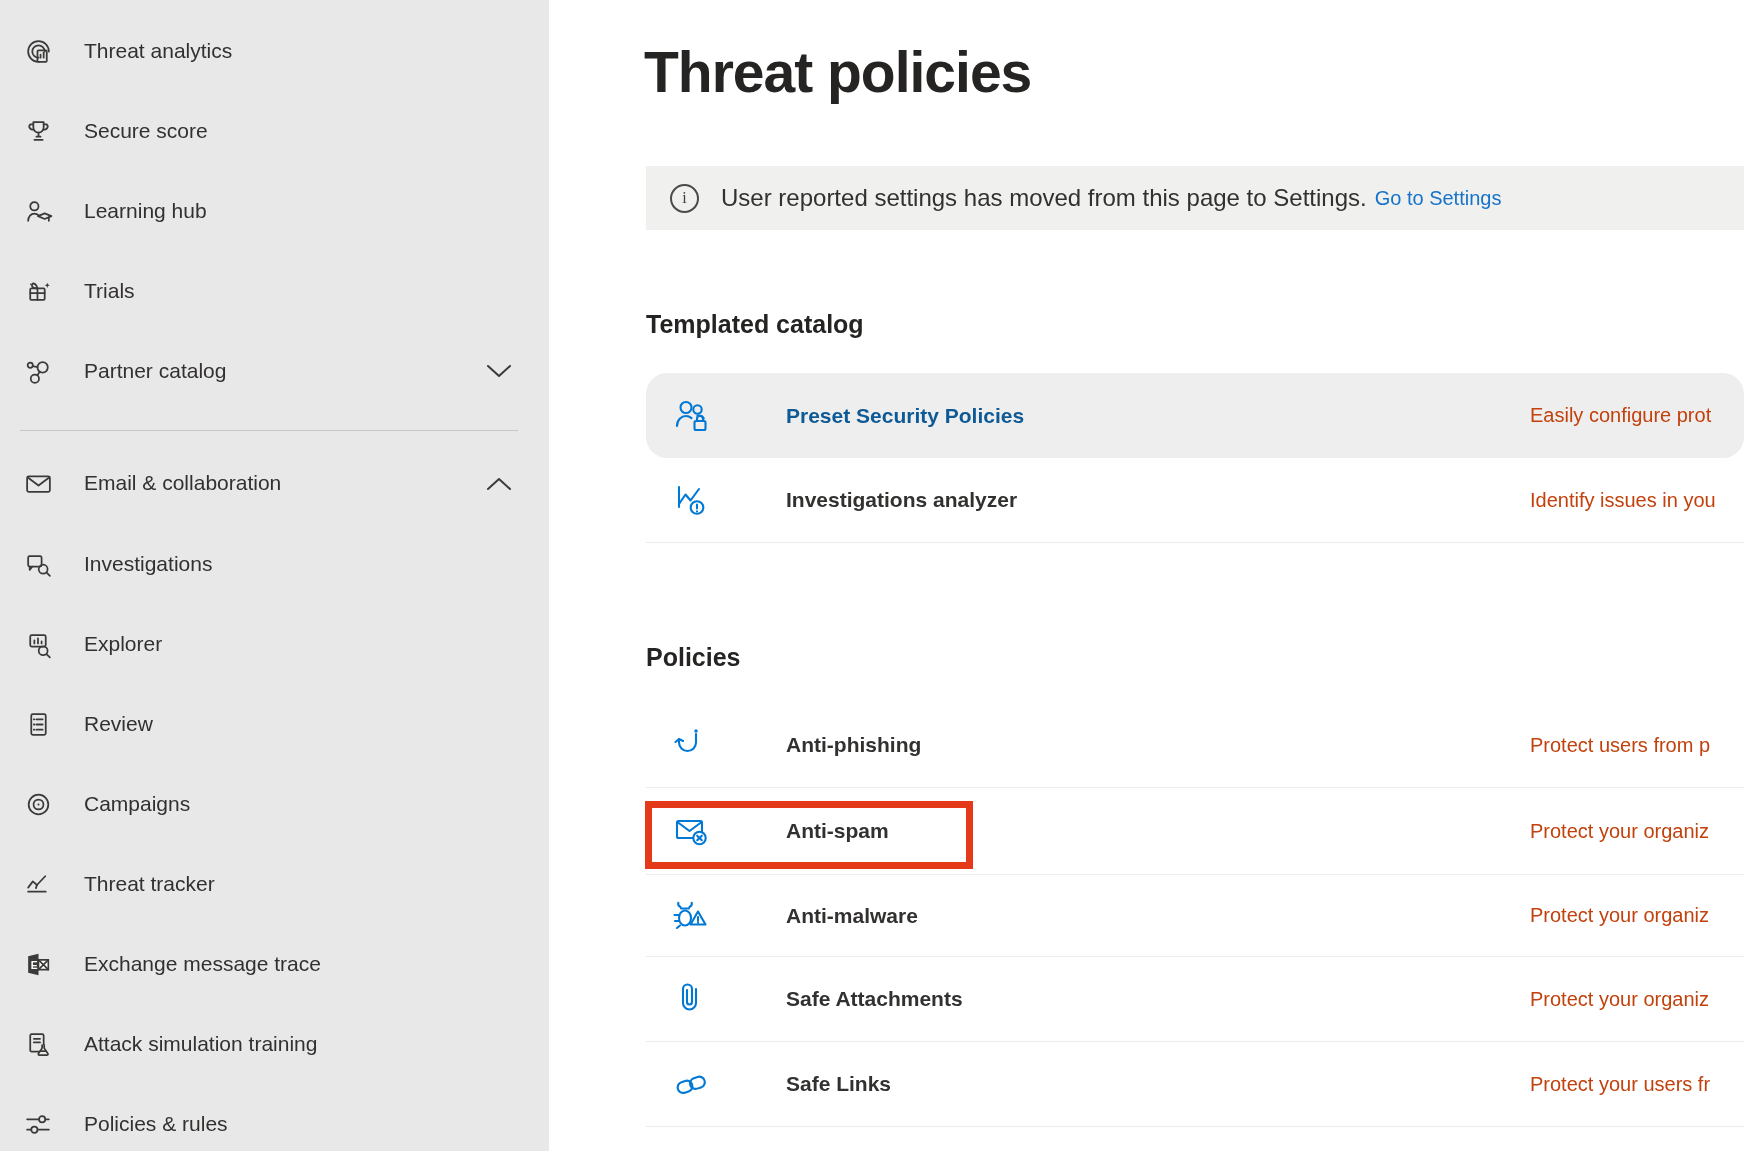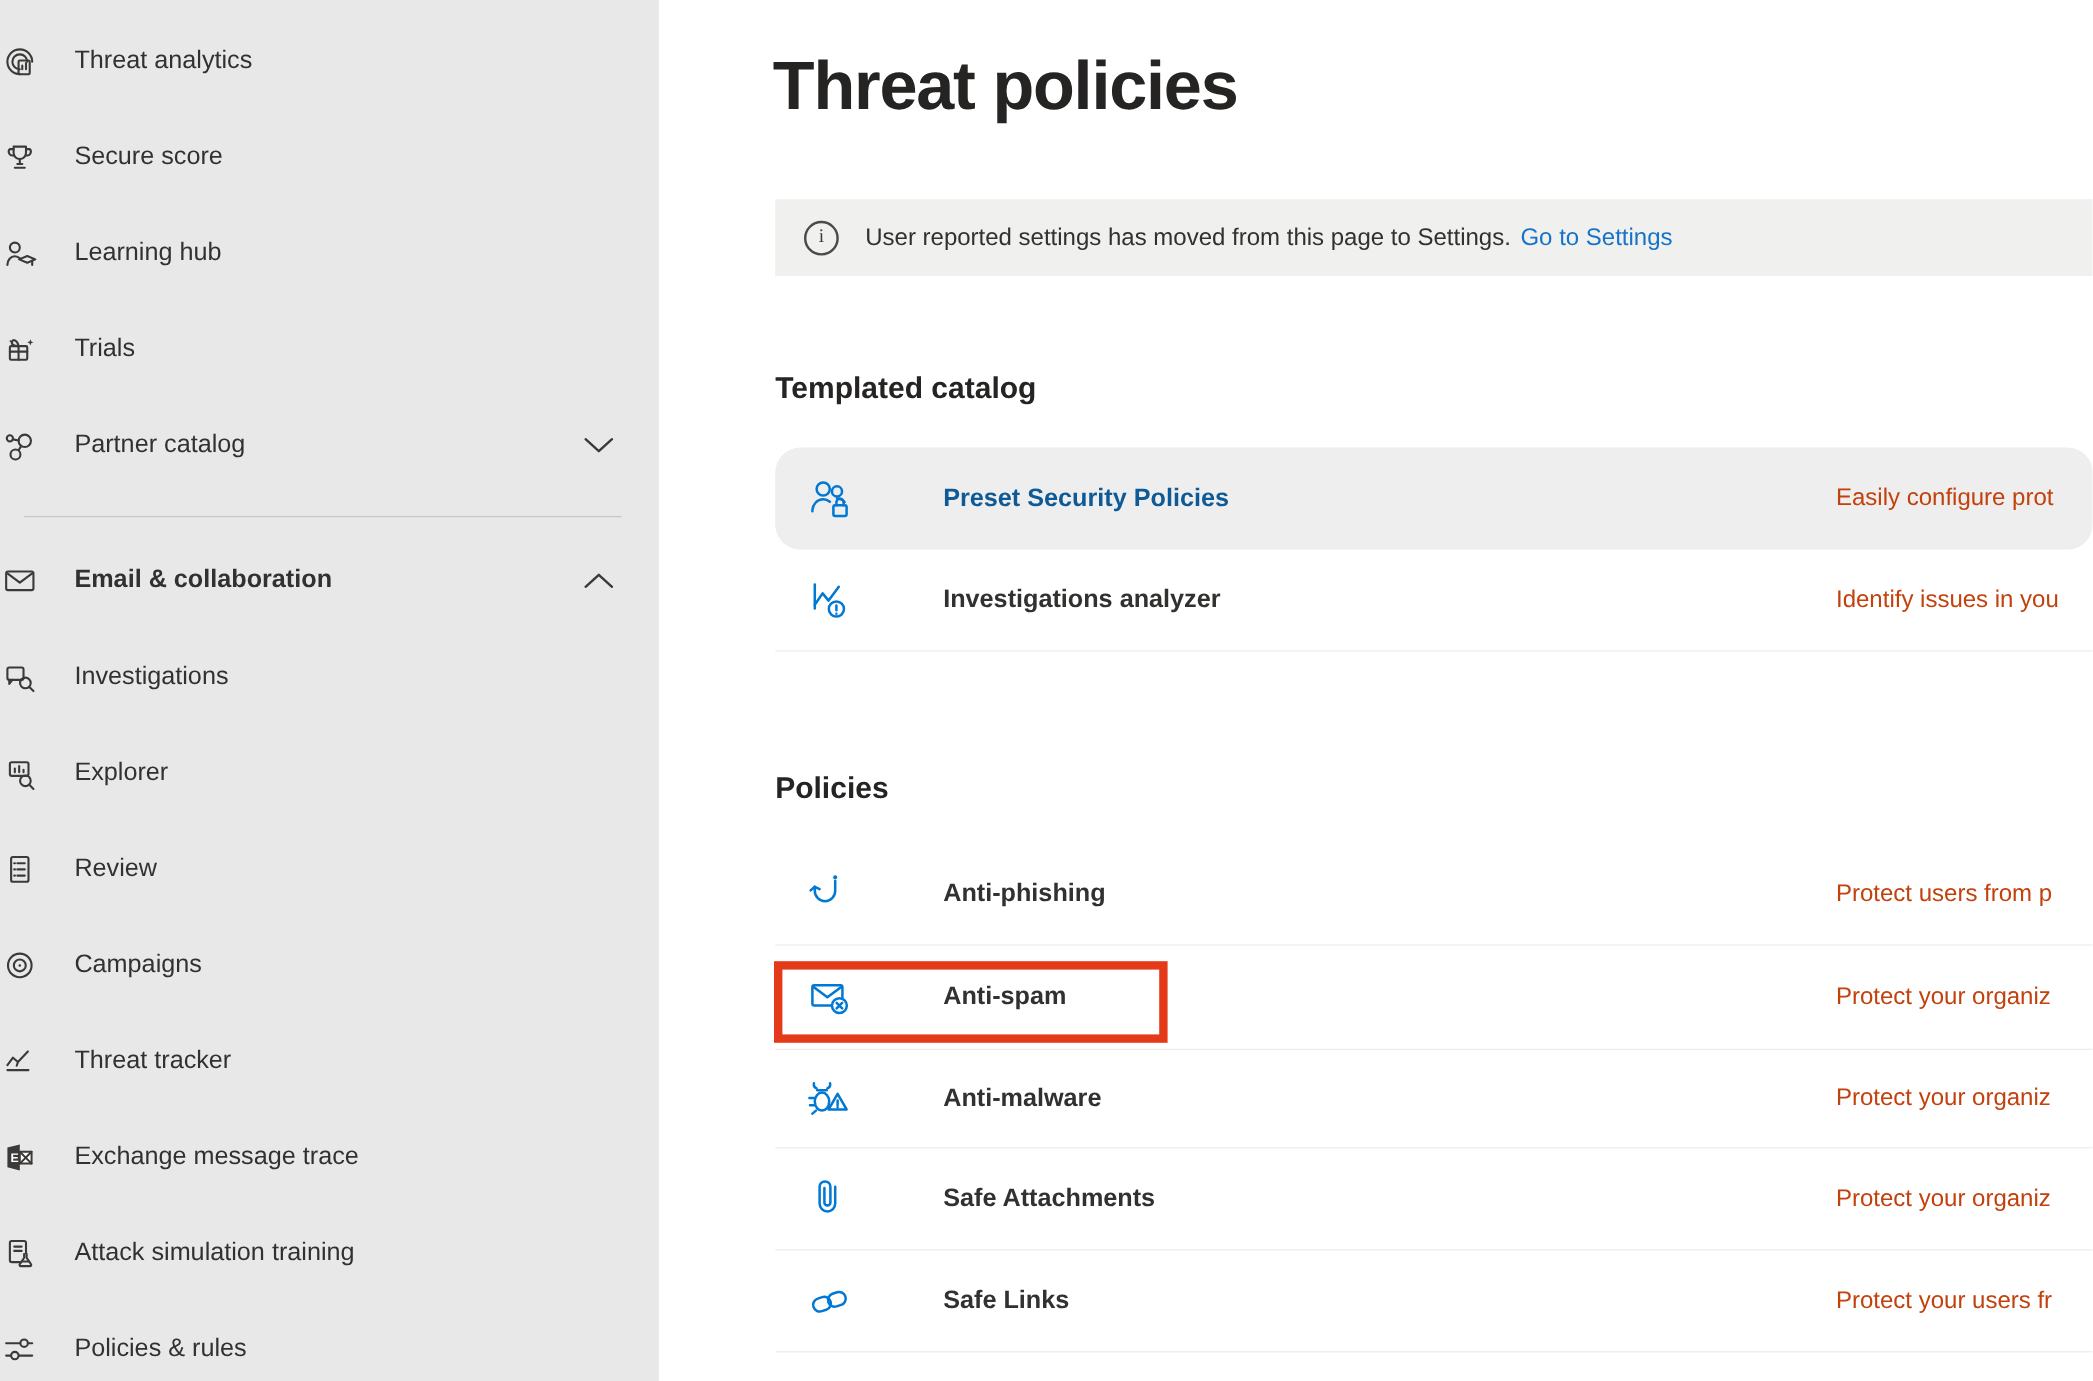--- a/index.html
+++ b/index.html
@@ -2,38 +2,38 @@
 <html><head>
 <meta charset="utf-8">
 <style>
   html,body{margin:0;padding:0;background:#fff;}
   .app{position:relative;width:1744px;height:1151px;overflow:hidden;
        font-family:"Liberation Sans",sans-serif;color:#323130;background:#ffffff;}
 
   
   .sidebar{position:absolute;left:0;top:0;width:549px;height:1151px;background:#e9e8e8;}
   .nav-item{position:absolute;left:0;width:508px;height:80px;display:flex;align-items:center;
-            box-sizing:border-box;cursor:pointer;}
+            padding-left:22px;box-sizing:border-box;cursor:pointer;}
   .nav-icon{width:32px;height:32px;margin-right:30px;flex:0 0 32px;display:flex;align-items:center;justify-content:center;}
   .nav-icon svg{width:31px;height:31px;stroke:#3b3a39;fill:none;stroke-width:1.7;stroke-linecap:round;stroke-linejoin:round;}
   .nav-label{font-size:21px;color:#323130;white-space:nowrap;}
-  .nav-item.section .nav-label{font-weight:bold;}
+  .nav-item.section .nav-label{font-weight:normal;}
   .chev{position:absolute;left:486px;top:50%;margin-top:-7px;width:26px;height:15px;}
   .chev svg{width:26px;height:15px;stroke:#3b3a39;fill:none;stroke-width:2;stroke-linecap:round;stroke-linejoin:round;}
   .sidebar-divider{position:absolute;left:20px;top:430px;width:498px;height:1px;background:#c7c6c5;}
 
   
   .page-title{position:absolute;left:644px;top:40px;margin:0;font-size:57px;font-weight:bold;
               color:#252423;letter-spacing:-1px;line-height:1.15;white-space:nowrap;}
   .banner{position:absolute;left:646px;top:166px;width:1098px;height:64px;background:#f0f0ef;
           display:flex;align-items:center;box-sizing:border-box;padding-left:24px;}
   .info-circle{width:25px;height:25px;border:2px solid #4a4a49;border-radius:50%;display:flex;
                align-items:center;justify-content:center;font-size:16px;color:#3c3c3b;
                font-family:"Liberation Serif",serif;flex:0 0 25px;}
-  .banner-text{margin-left:22px;font-size:20px;color:#323130;white-space:nowrap;}
+  .banner-text{margin-left:22px;font-size:24px;color:#323130;white-space:nowrap;}
   .banner-link{margin-left:8px;font-size:20px;color:#1673c9;text-decoration:none;cursor:pointer;white-space:nowrap;}
 
   .sec-heading{position:absolute;left:646px;margin:0;font-size:25px;font-weight:bold;color:#252423;white-space:nowrap;}
 
   .row{position:absolute;left:646px;width:1098px;display:flex;align-items:center;box-sizing:border-box;cursor:pointer;}
   .row.selected{background:#efeeee;border-radius:21px;}
   .row.divided{border-bottom:1px solid #ececec;}
   .row-icon{width:44px;height:44px;margin-left:24px;flex:0 0 44px;display:flex;align-items:center;justify-content:center;}
   .row-icon svg{width:44px;height:44px;stroke:#0078d4;fill:none;stroke-width:2.1;stroke-linecap:round;stroke-linejoin:round;}
   .row-name{margin-left:72px;font-size:21px;font-weight:600;color:#323130;white-space:nowrap;}

